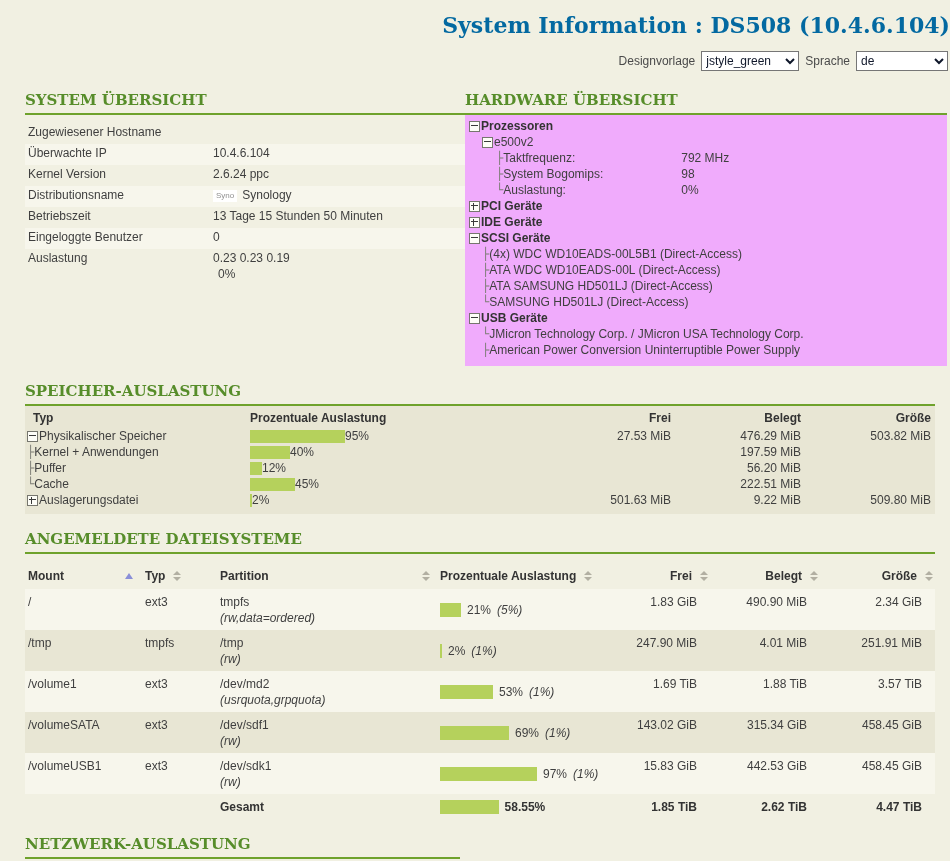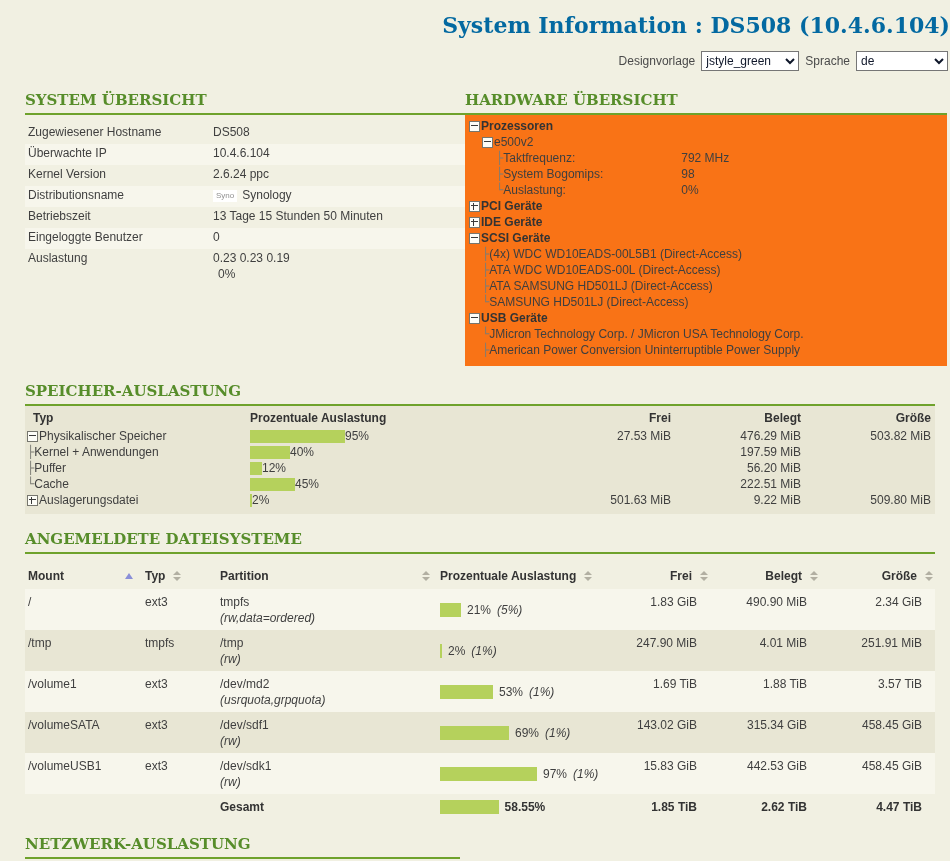--- a/index.html
+++ b/index.html
@@ -47,21 +47,21 @@
     align-items:start;padding:1px 0 1px 3px;line-height:16px;}
   .sys-row:nth-child(even){background:#f7f6ec;}
   .syno-chip{
     display:inline-block;background:#fff;color:#8f8f8f;
     font-size:8px;line-height:10px;padding:1px 3px;margin-right:5px;
     vertical-align:1px;
   }
   .sys-val2{padding-left:5px;}
 
   
-  .hw-panel{background:#f97316;padding:3px 6px 8px 4px;line-height:16px;}
+  .hw-panel{background:#f0abfc;padding:3px 6px 8px 4px;line-height:16px;}
   .hw-row{display:flex;align-items:flex-start;}
   .hw-top{font-weight:bold;color:#333;}
   .pm{
     width:9px;height:9px;flex:none;display:inline-block;position:relative;
     border:1px solid #76766e;background:#fdfdf7;margin:3px 1px 0 0;
   }
   .pm::before{content:'';position:absolute;left:1px;right:1px;top:3px;height:1px;background:#3a3a3a;}
   .pm.plus::after{content:'';position:absolute;top:1px;bottom:1px;left:3px;width:1px;background:#3a3a3a;}
   .conn{font-family:"DejaVu Sans Mono","Liberation Mono",monospace;color:#7d7d75;flex:none;}
   .conn.mid::before{content:"├";}
@@ -134,21 +134,20 @@
     </select>
   </div>
 
   <div class="cols">
     <div class="col-left">
       <h2 class="sec">SYSTEM ÜBERSICHT</h2>
       <div class="greenline"></div>
       <div class="sys-table">
         <div class="sys-row">
           <div>Zugewiesener Hostname</div>
-          <div>DS508</div>
         </div>
         <div class="sys-row">
           <div>Überwachte IP</div>
           <div>10.4.6.104</div>
         </div>
         <div class="sys-row">
           <div>Kernel Version</div>
           <div>2.6.24 ppc</div>
         </div>
         <div class="sys-row">

